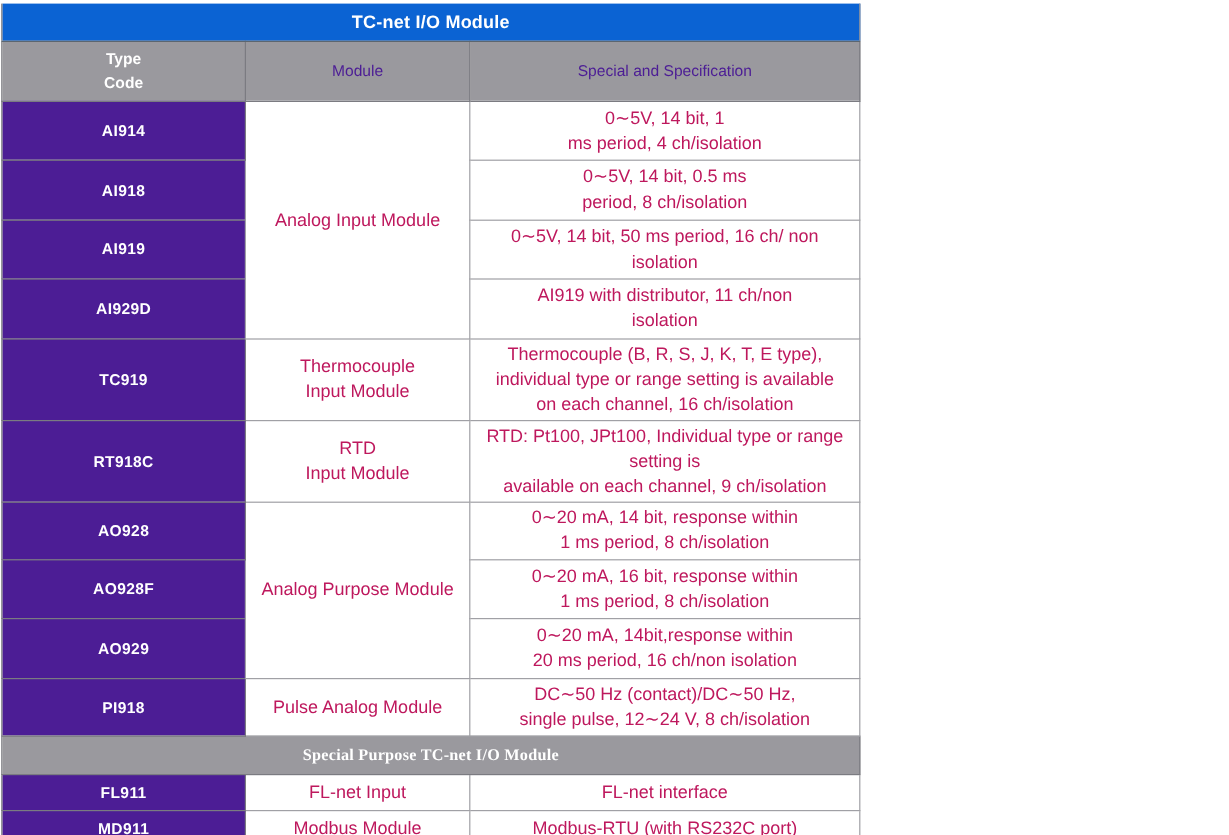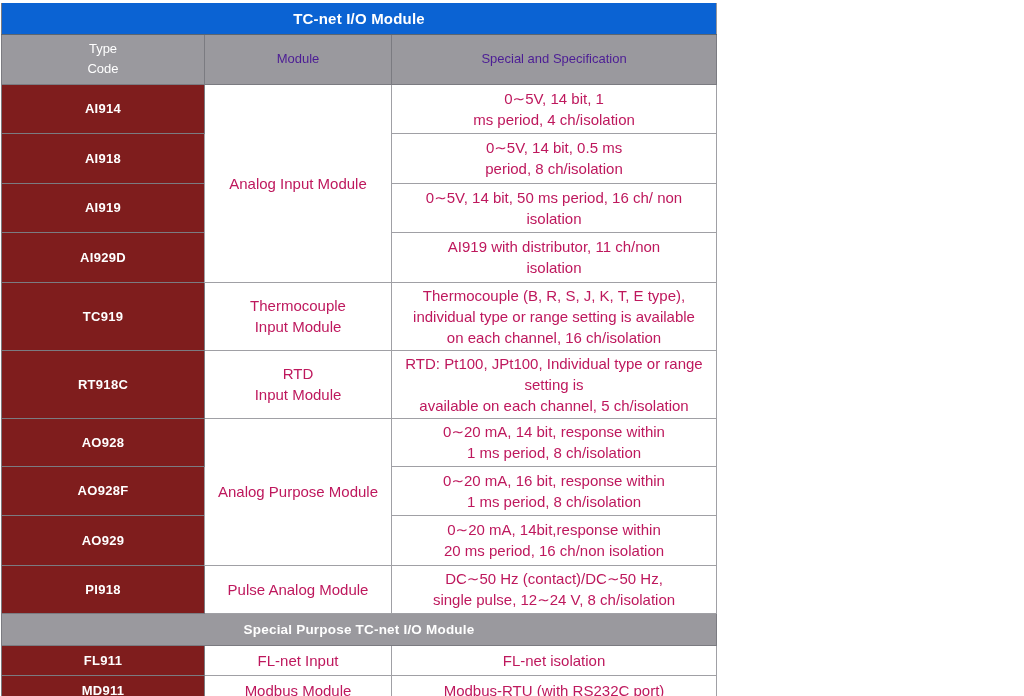--- a/index.html
+++ b/index.html
@@ -52,25 +52,25 @@
     background: #9a999e;
     color: #4c1d95;
     font-size: 13px;
     font-weight: 400;
     border: 1px solid #7b7b81;
     white-space: pre-line;
     line-height: 20px;
   }
   td.th.col1 {
     color: #ffffff;
-    font-weight: normal;
+    font-weight: bold;
   }
   
   td.code {
-    background: #7f1d1d;
+    background: #4c1d95;
     color: #ffffff;
     font-weight: bold;
     font-size: 13px;
     border: 1px solid #7b7b81;
     letter-spacing: 0.3px;
   }
   
   td.module, td.spec {
     background: #ffffff;
     color: #be185d;
@@ -80,20 +80,21 @@
     white-space: pre-line;
   }
   
   td.section {
     background: #9a999e;
     color: #ffffff;
     font-weight: bold;
     font-size: 13.5px;
     border: 1px solid #7b7b81;
     letter-spacing: 0.2px;
+    font-family: Liberation Serif, serif;
   }
 </style>
 </head>
 <body>
 
 <div class="page">
   <div class="tablewrap">
     <table class="spec-table">
       <colgroup>
         <col style="width:203px">
@@ -142,21 +143,21 @@
         <td class="spec">Thermocouple (B, R, S, J, K, T, E type),
 individual type or range setting is available
 on each channel, 16 ch/isolation</td>
       </tr>
 
       <tr style="height:53px">
         <td class="code">RT918C</td>
         <td class="module">RTD
 Input Module</td>
         <td class="spec">RTD: Pt100, JPt100, Individual type or range setting is
-available on each channel, 5 ch/isolation</td>
+available on each channel, 9 ch/isolation</td>
       </tr>
 
       <tr style="height:48px">
         <td class="code">AO928</td>
         <td class="module" rowspan="3">Analog Purpose Module</td>
         <td class="spec">0∼20 mA, 14 bit, response within
 1 ms period, 8 ch/isolation</td>
       </tr>
       <tr style="height:49px">
         <td class="code">AO928F</td>
@@ -176,21 +177,21 @@
 single pulse, 12∼24 V, 8 ch/isolation</td>
       </tr>
 
       <tr style="height:32px">
         <td colspan="3" class="section">Special Purpose TC-net I/O Module</td>
       </tr>
 
       <tr style="height:30px">
         <td class="code">FL911</td>
         <td class="module">FL-net Input</td>
-        <td class="spec">FL-net isolation</td>
+        <td class="spec">FL-net interface</td>
       </tr>
       <tr style="height:31px">
         <td class="code">MD911</td>
         <td class="module">Modbus Module</td>
         <td class="spec">Modbus-RTU (with RS232C port)</td>
       </tr>
     </tbody>
       </table>
   </div>
 </div>

